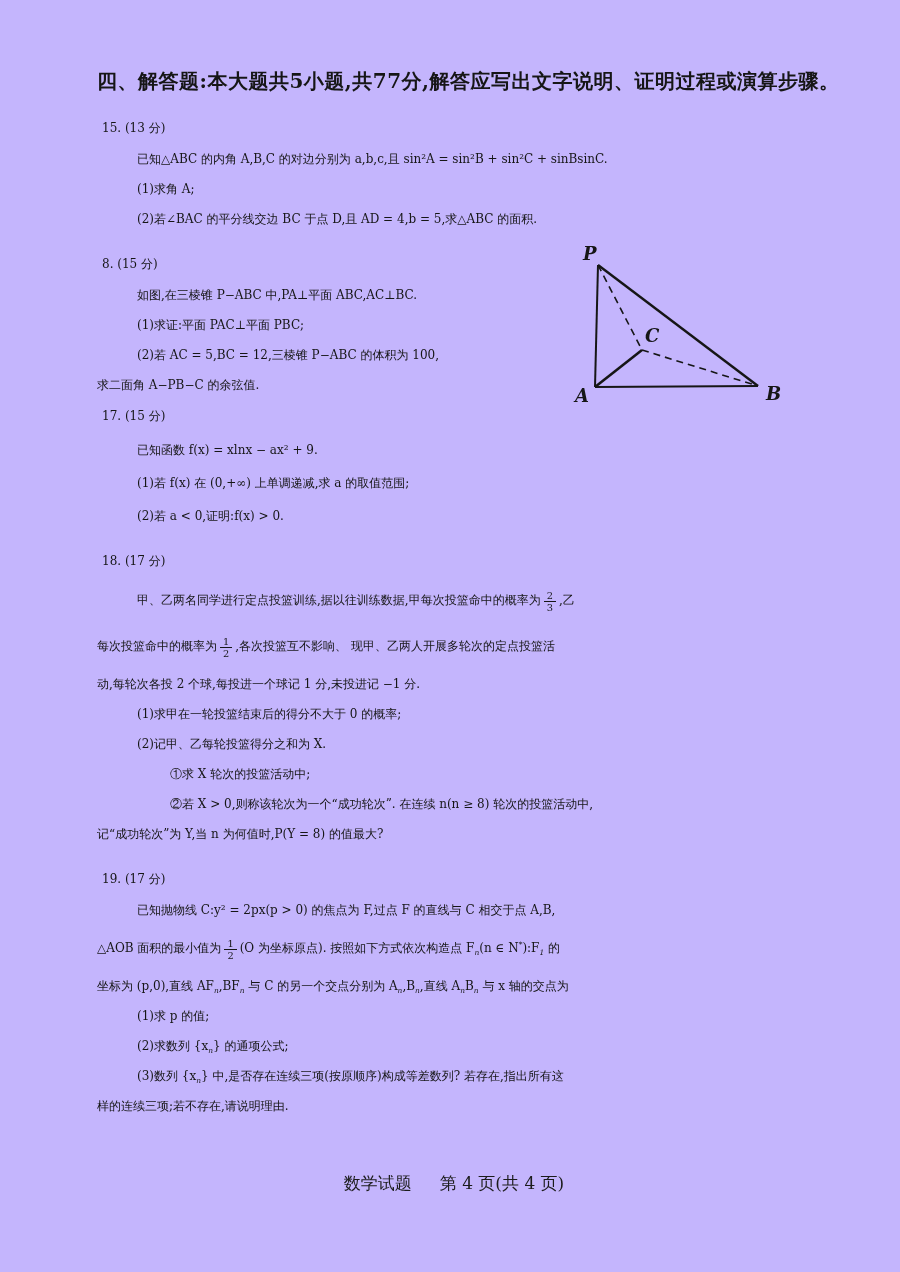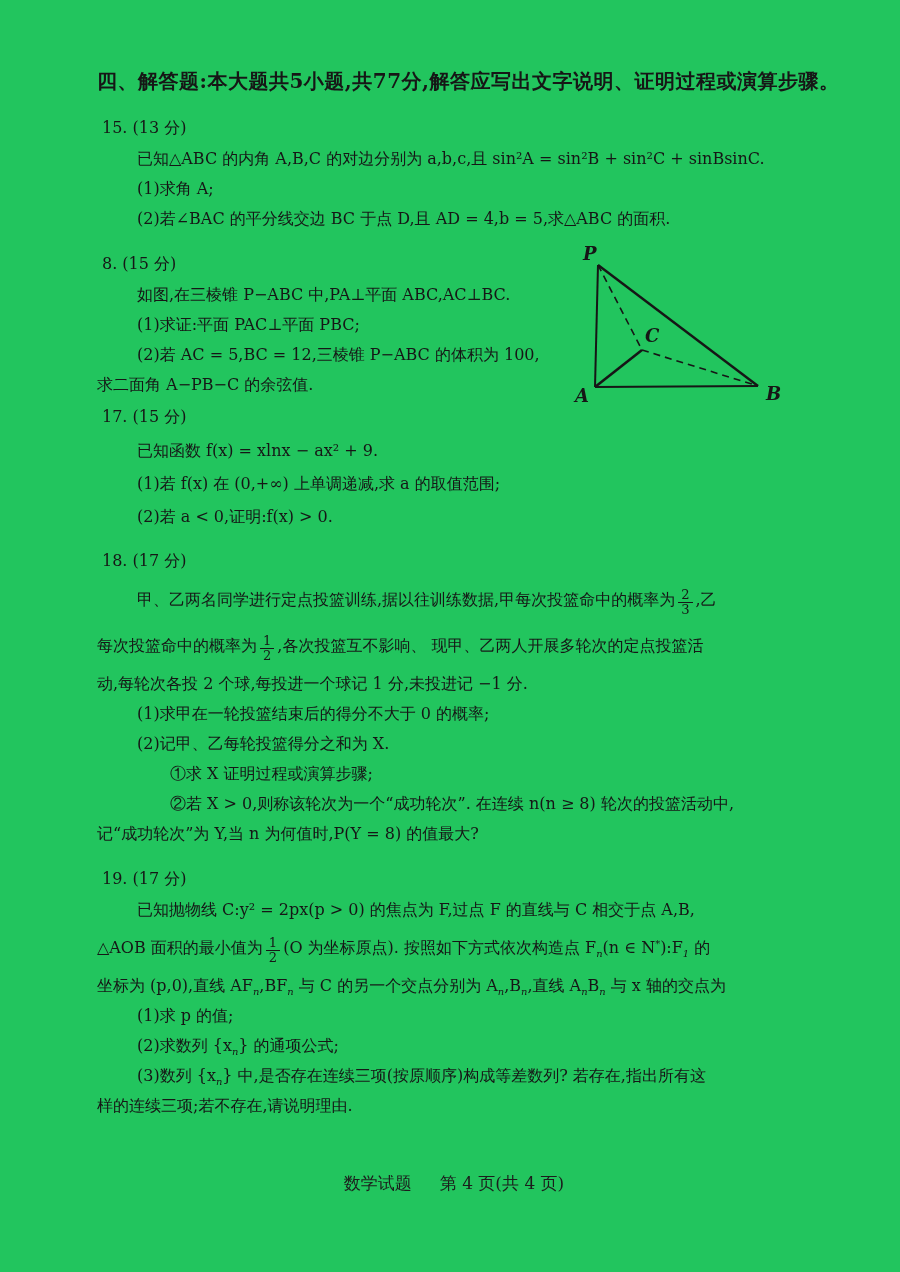--- a/index.html
+++ b/index.html
@@ -1,30 +1,30 @@
 <!DOCTYPE html>
 <html><head>
 <meta charset="utf-8">
 <style>
   html,body{margin:0;padding:0;background:#e8e8e8;}
   .page{
     position:relative;
     width:900px;height:1272px;
     margin:0 auto;
-    background:#22c55e;
+    background:#c4b5fd;
     color:#161616;
     font-family:"DejaVu Serif","Liberation Serif",serif;
     overflow:hidden;
   }
   .content{
     position:absolute;left:97px;top:66px;width:760px;
   }
   .line{
     white-space:nowrap;
-    font-size:16px;
+    font-size:12px;
     line-height:30px;
     min-height:30px;
   }
   .line.tall{line-height:46px;min-height:46px;}
   .hdr{font-weight:700;font-size:20px;letter-spacing:0.5px;}
   .num{margin-left:5px;margin-bottom:1px;}
   .ind1{margin-left:40px;}
   .ind2{margin-left:73px;}
   .problem{margin-top:0;}
   #p15{margin-top:17px;}
@@ -88,21 +88,21 @@
       <div class="line ind1">(2)若 a &lt; 0,证明:f(x) &gt; 0.</div>
     </div>
 
     <div class="problem" id="p18">
       <div class="line num">18. (17 分)</div>
       <div class="line ind1 tall">甲、乙两名同学进行定点投篮训练,据以往训练数据,甲每次投篮命中的概率为<span class="frac"><span class="fn">2</span><span class="fd">3</span></span>,乙</div>
       <div class="line tall">每次投篮命中的概率为<span class="frac"><span class="fn">1</span><span class="fd">2</span></span>,各次投篮互不影响、 现甲、乙两人开展多轮次的定点投篮活</div>
       <div class="line">动,每轮次各投 2 个球,每投进一个球记 1 分,未投进记 −1 分.</div>
       <div class="line ind1">(1)求甲在一轮投篮结束后的得分不大于 0 的概率;</div>
       <div class="line ind1">(2)记甲、乙每轮投篮得分之和为 X.</div>
-      <div class="line ind2">①求 X 证明过程或演算步骤;</div>
+      <div class="line ind2">①求 X 轮次的投篮活动中;</div>
       <div class="line ind2">②若 X &gt; 0,则称该轮次为一个“成功轮次”.  在连续 n(n ≥ 8) 轮次的投篮活动中,</div>
       <div class="line">记“成功轮次”为 Y,当 n 为何值时,P(Y = 8) 的值最大?</div>
     </div>
 
     <div class="problem" id="p19">
       <div class="line num">19. (17 分)</div>
       <div class="line ind1">已知抛物线 C:y² = 2px(p &gt; 0) 的焦点为 F,过点 F 的直线与 C 相交于点 A,B,</div>
       <div class="line tall">△AOB 面积的最小值为<span class="frac"><span class="fn">1</span><span class="fd">2</span></span>(O 为坐标原点).  按照如下方式依次构造点 F<sub>n</sub>(n ∈ N<sup>*</sup>):F<sub>1</sub> 的</div>
       <div class="line">坐标为 (p,0),直线 AF<sub>n</sub>,BF<sub>n</sub> 与 C 的另一个交点分别为 A<sub>n</sub>,B<sub>n</sub>,直线 A<sub>n</sub>B<sub>n</sub> 与 x 轴的交点为</div>
       <div class="line ind1">(1)求 p 的值;</div>

